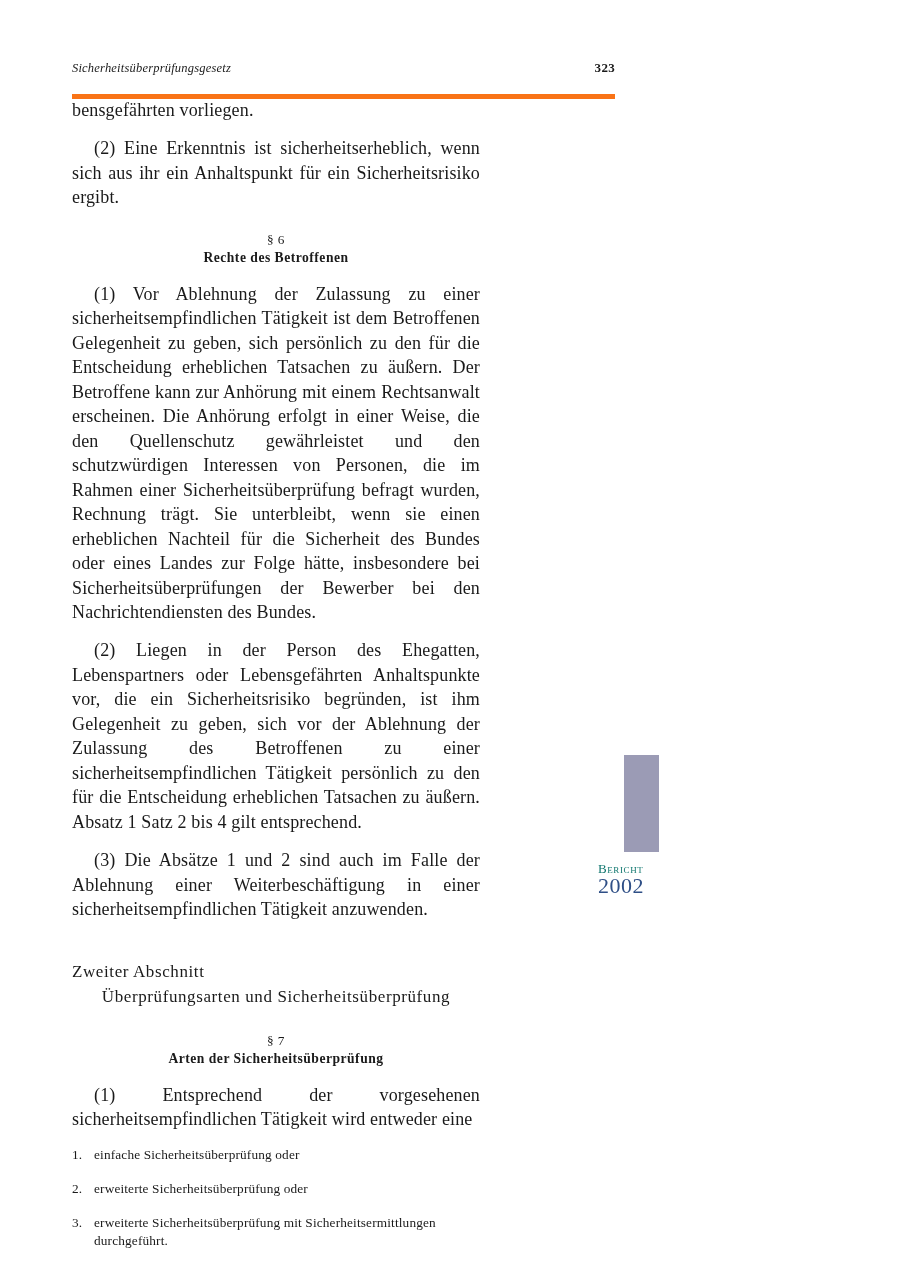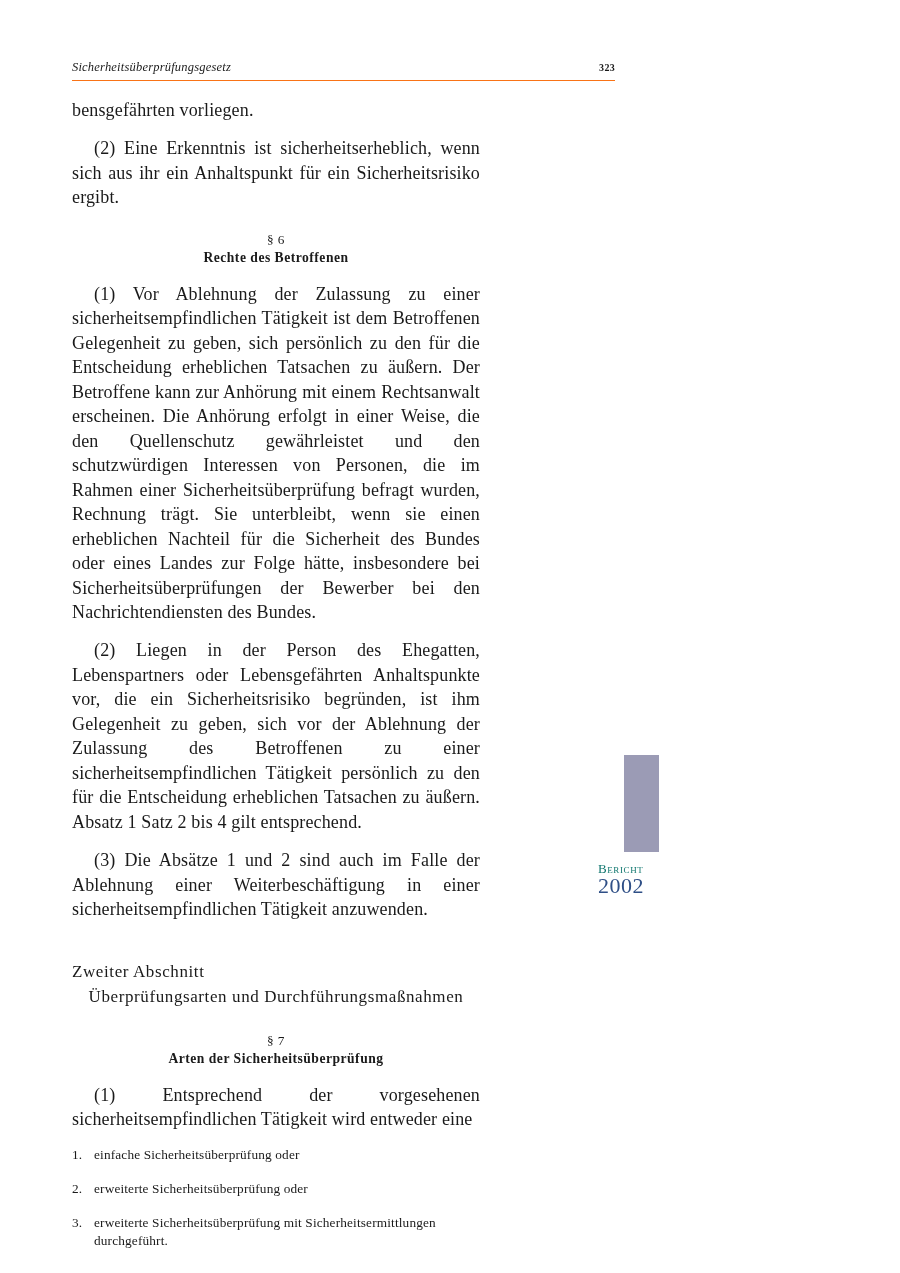--- a/index.html
+++ b/index.html
@@ -20,35 +20,35 @@
     width: 900px;
     height: 1273px;
     overflow: hidden;
   }
   
   .runhead {
     position: absolute;
     left: 72px;
     top: 60px;
     width: 543px;
-    border-bottom: 1px solid #f97316;
-    padding-bottom: 5px;
+    border-bottom: 5px solid #f97316;
+    padding-bottom: 18px;
     display: flex;
     justify-content: space-between;
     align-items: baseline;
     gap: 48px;
   }
   .runhead .title {
     font-style: italic;
     font-size: 12.5px;
     letter-spacing: 0.2px;
   }
   .runhead .pageno {
     font-weight: bold;
-    font-size: 10px;
+    font-size: 13px;
     letter-spacing: 0.3px;
   }
   
   .col {
     position: absolute;
     left: 72px;
     top: 98px;
     width: 408px;
   }
   p.body {
@@ -151,21 +151,21 @@
     <p class="body indent">(2)   Eine Erkenntnis ist sicherheitserheblich, wenn sich aus ihr ein Anhaltspunkt für ein Sicherheitsrisiko ergibt.</p>
 
     <p class="sec-head">§ 6</p>
     <p class="sec-title">Rechte des Betroffenen</p>
 
     <p class="body indent">(1)   Vor Ablehnung der Zulassung zu einer sicherheitsempfindlichen Tätigkeit ist dem Betroffenen Gelegenheit zu geben, sich persönlich zu den für die Entscheidung erheblichen Tatsachen zu äußern. Der Betroffene kann zur Anhörung mit einem Rechtsanwalt erscheinen. Die Anhörung erfolgt in einer Weise, die den Quellenschutz gewährleistet und den schutzwürdigen Interessen von Personen, die im Rahmen einer Sicherheitsüberprüfung befragt wurden, Rechnung trägt. Sie unterbleibt, wenn sie einen erheblichen Nachteil für die Sicherheit des Bundes oder eines Landes zur Folge hätte, insbesondere bei Sicherheitsüberprüfungen der Bewerber bei den Nachrichtendiensten des Bundes.</p>
     <p class="body indent">(2)   Liegen in der Person des Ehegatten, Lebenspartners oder Lebensgefährten Anhaltspunkte vor, die ein Sicherheitsrisiko begründen, ist ihm Gelegenheit zu geben, sich vor der Ablehnung der Zulassung des Betroffenen zu einer sicherheitsempfindlichen Tätigkeit persönlich zu den für die Entscheidung erheblichen Tatsachen zu äußern. Absatz 1 Satz 2 bis 4 gilt entsprechend.</p>
     <p class="body indent">(3)   Die Absätze 1 und 2 sind auch im Falle der Ablehnung einer Weiterbeschäftigung in einer sicherheitsempfindlichen Tätigkeit anzuwenden.</p>
 
     <p class="abschnitt">Zweiter Abschnitt</p>
-    <p class="abschnitt-sub">Überprüfungsarten und Durchführungsmaßnahmen</p>
+    <p class="abschnitt-sub">Überprüfungsarten und Sicherheitsüberprüfung</p>
 
     <p class="sec-head">§ 7</p>
     <p class="sec-title">Arten der Sicherheitsüberprüfung</p>
 
     <p class="body indent">(1)   Entsprechend der vorgesehenen sicherheitsempfindlichen Tätigkeit wird entweder eine</p>
 
     <ol class="numlist">
       <li>
         <span class="num">1.</span>
         <span>einfache Sicherheitsüberprüfung oder</span>

